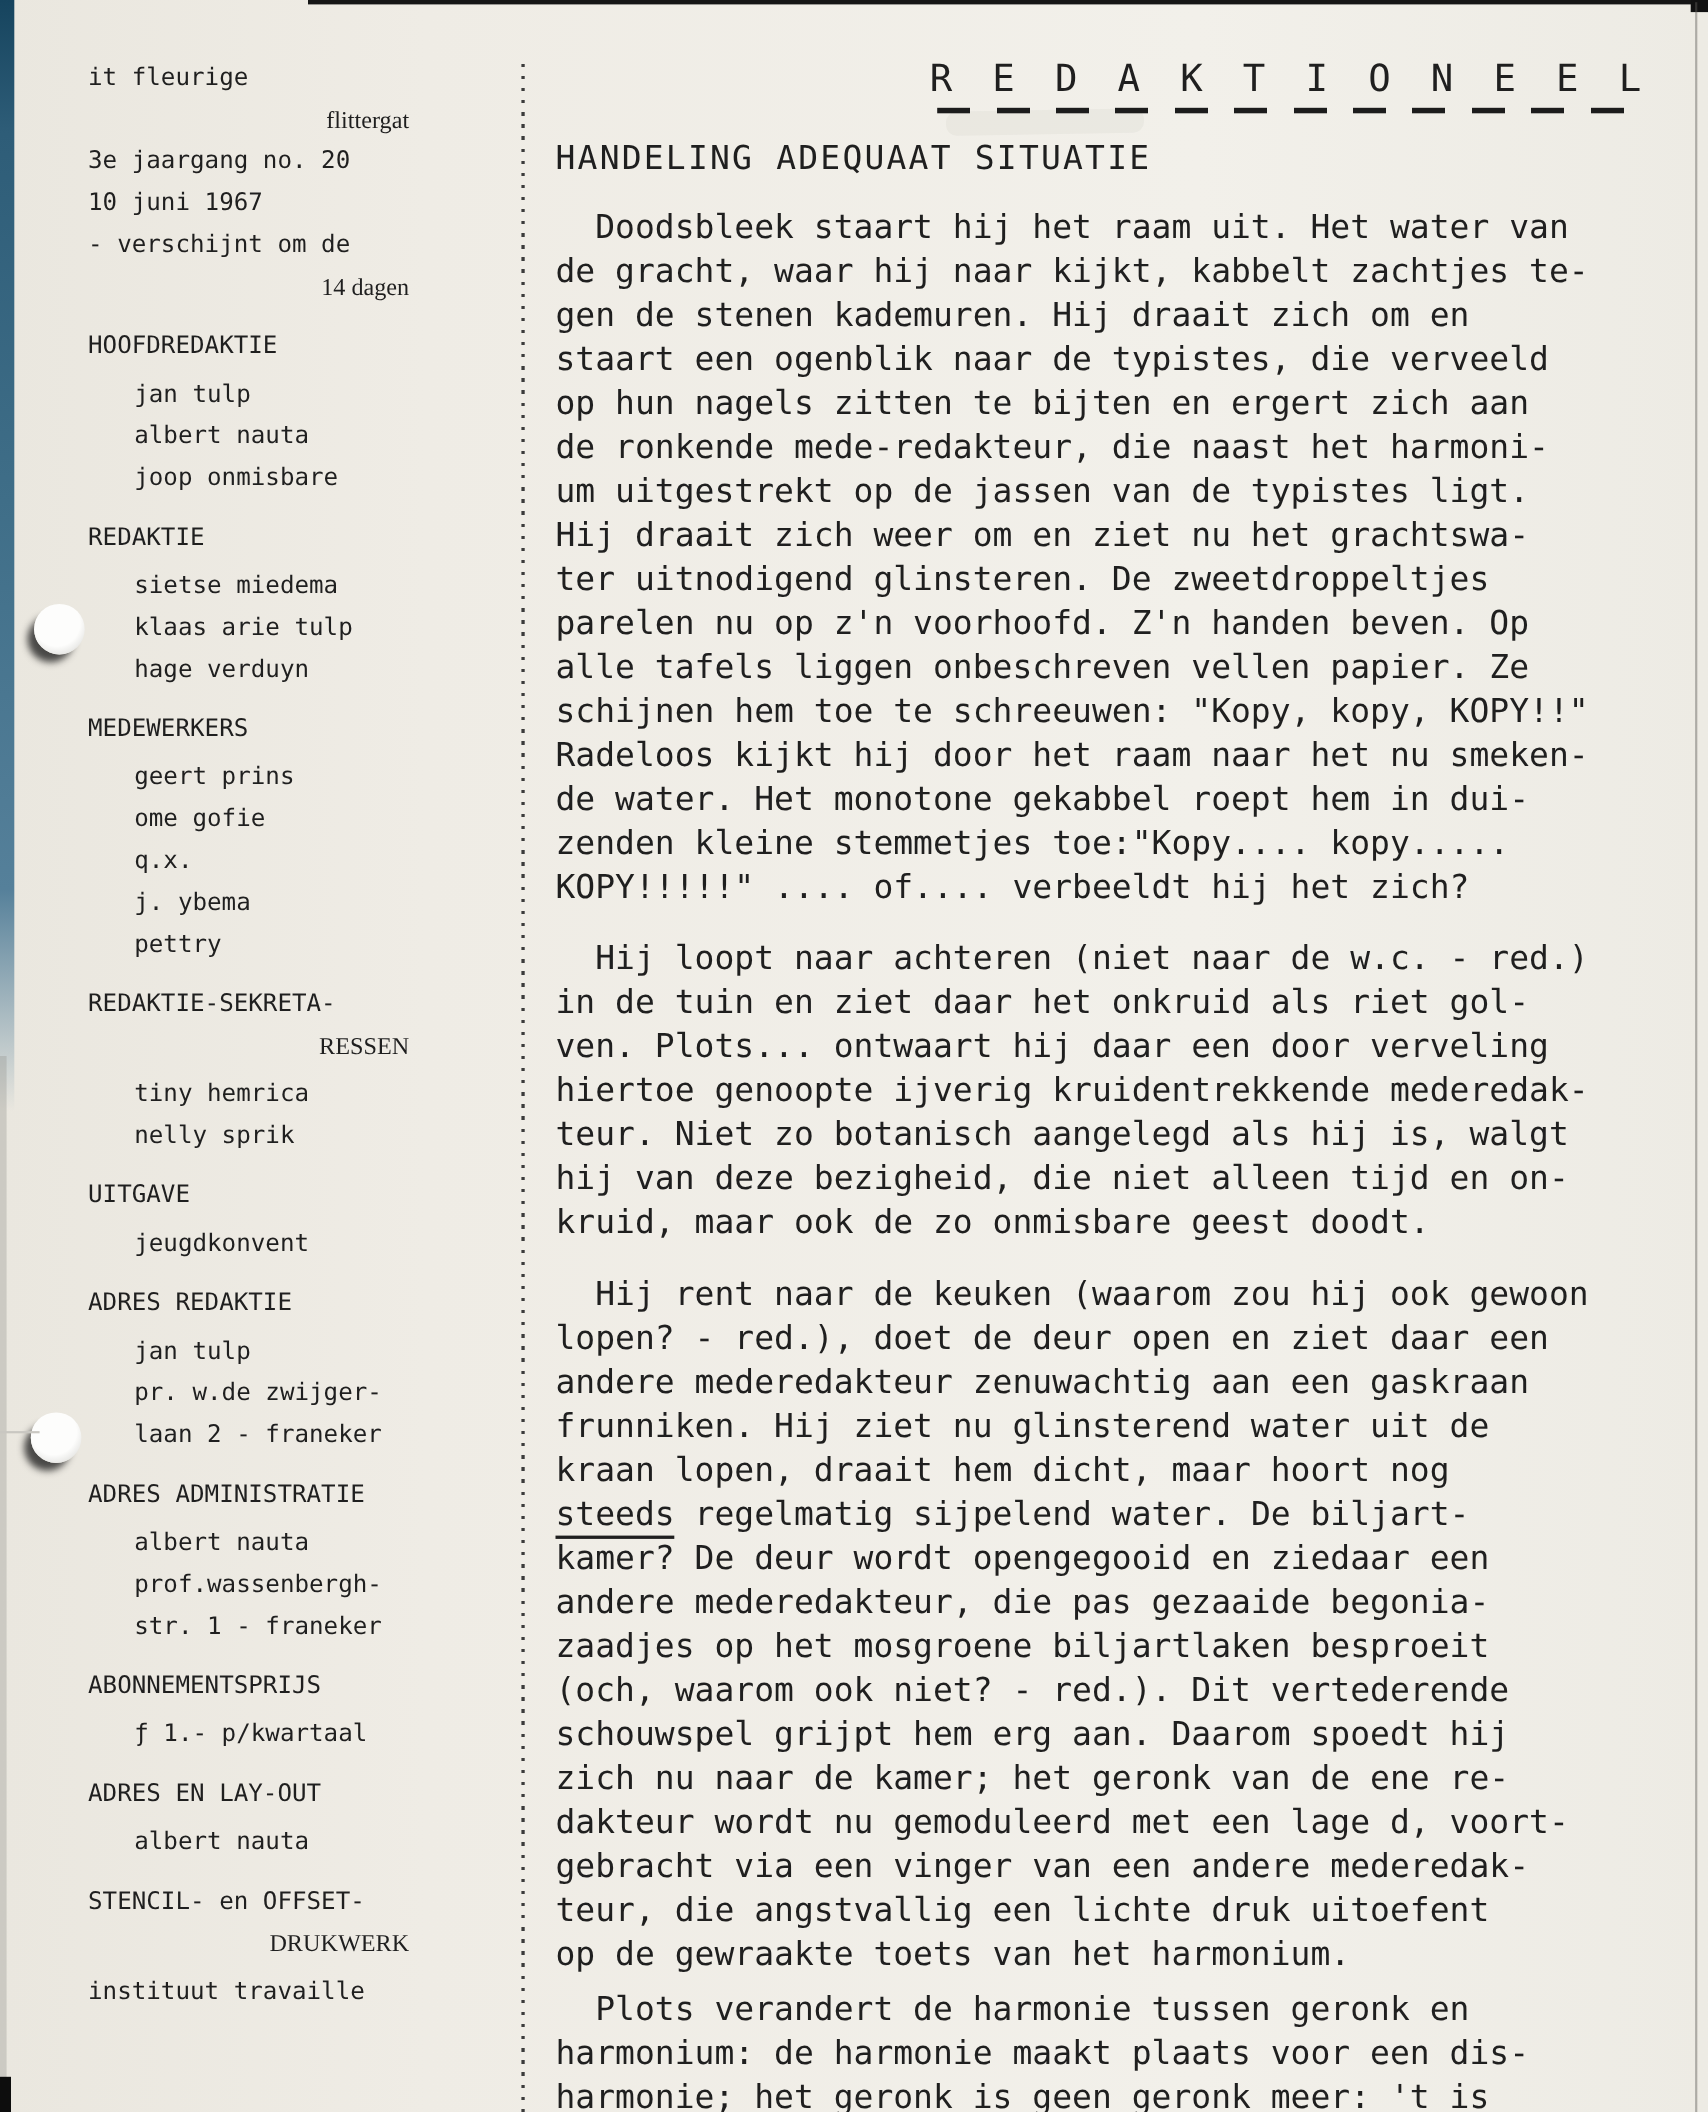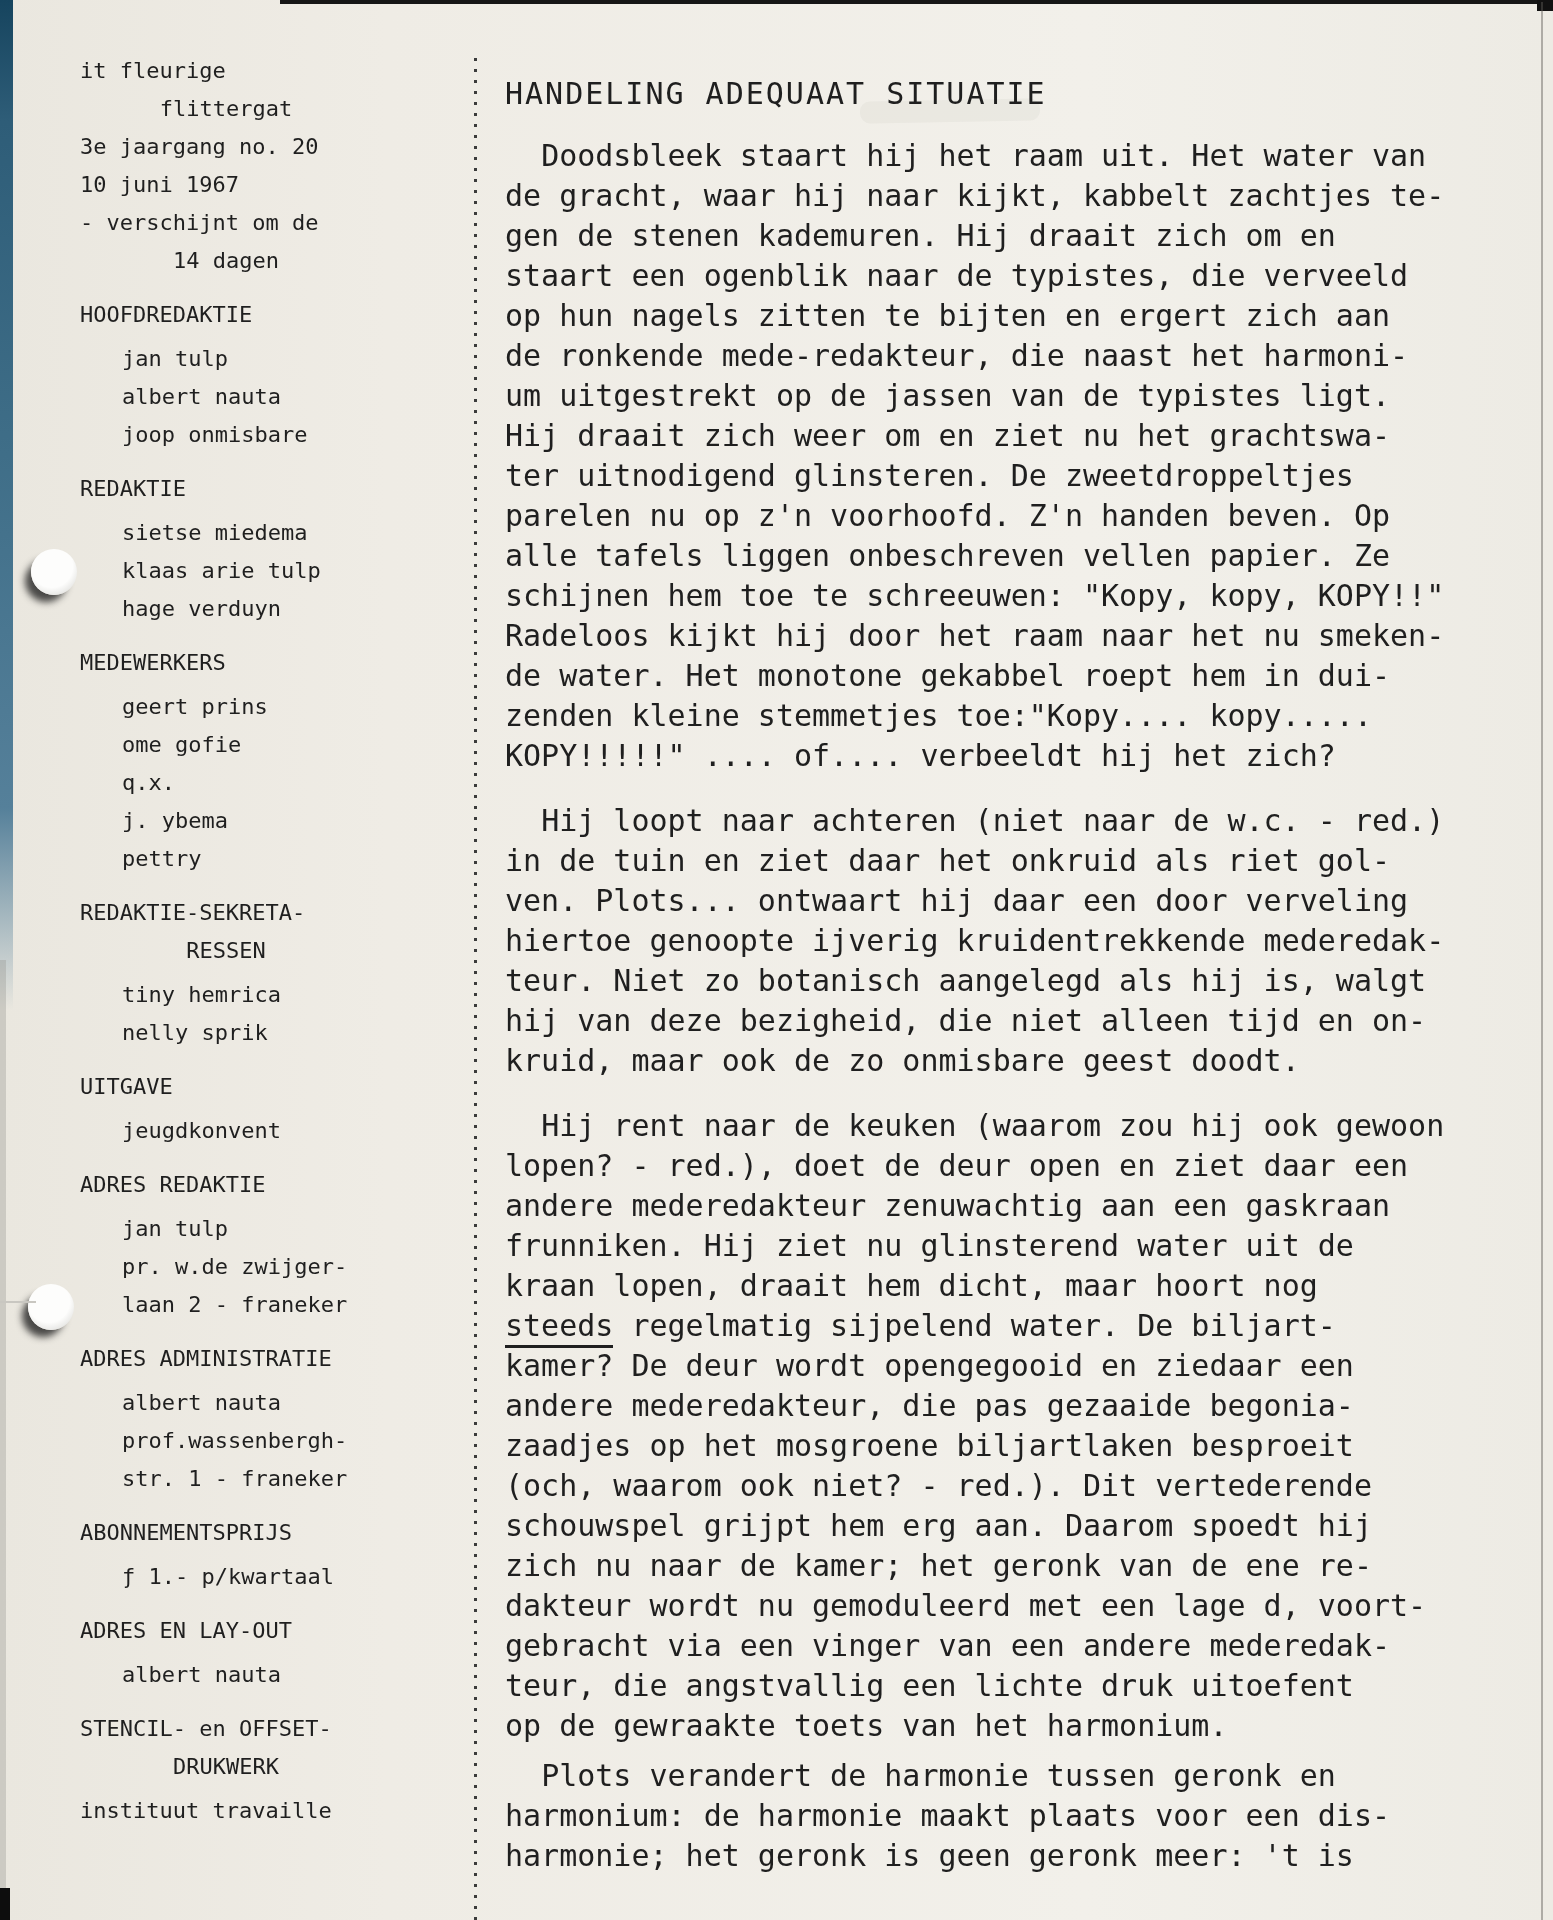--- a/index.html
+++ b/index.html
@@ -48,21 +48,21 @@
   .divider{
     position:absolute; left:474px; top:58px; width:3px; height:1862px;
     background:repeating-linear-gradient(180deg,#3b3b3b 0 3px,transparent 3px 11px);
   }
   
   .masthead{
     position:absolute; left:80px; top:52px; width:292px;
     font-size:22px; line-height:38px; white-space:nowrap;
   }
   .masthead .line{ white-space:nowrap; }
-  .masthead .right{ text-align:center; }
+  .masthead .right{ text-align:right;font-family:Liberation Serif, serif; }
   .sec{ margin-top:16px; }
   .sec .items{ margin-top:6px; }
   .sec .item{ padding-left:42px; }
   .sec .item.no-indent{ padding-left:0; }
   
   .main{
     position:absolute; left:505px; top:52px; width:995px;
     font-size:30px; line-height:40px;
   }
   .title-wrap{ text-align:right; }
@@ -191,20 +191,24 @@
     <div class="sec">
       <div class="sec-title">STENCIL- en OFFSET-</div>
       <div class="sec-title right">DRUKWERK</div>
       <div class="items">
         <div class="item no-indent">instituut travaille</div>
       </div>
     </div>
   </aside>
 
   <main class="main">
+    <div class="title-wrap">
+      <span class="title">R E D A K T I O N E E L</span>
+      <div class="title-underline"></div>
+    </div>
 
     <div class="article-heading">HANDELING ADEQUAAT SITUATIE</div>
 
     <p class="body-text first">  Doodsbleek staart hij het raam uit. Het water van
 de gracht, waar hij naar kijkt, kabbelt zachtjes te-
 gen de stenen kademuren. Hij draait zich om en
 staart een ogenblik naar de typistes, die verveeld
 op hun nagels zitten te bijten en ergert zich aan
 de ronkende mede-redakteur, die naast het harmoni-
 um uitgestrekt op de jassen van de typistes ligt.

